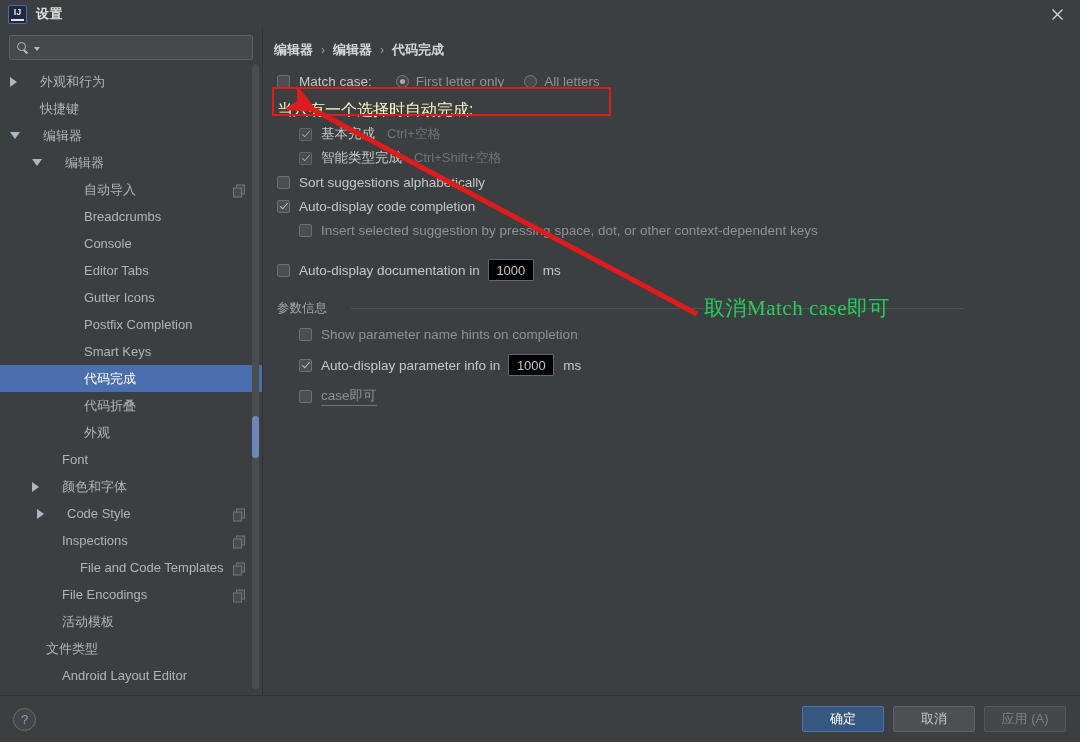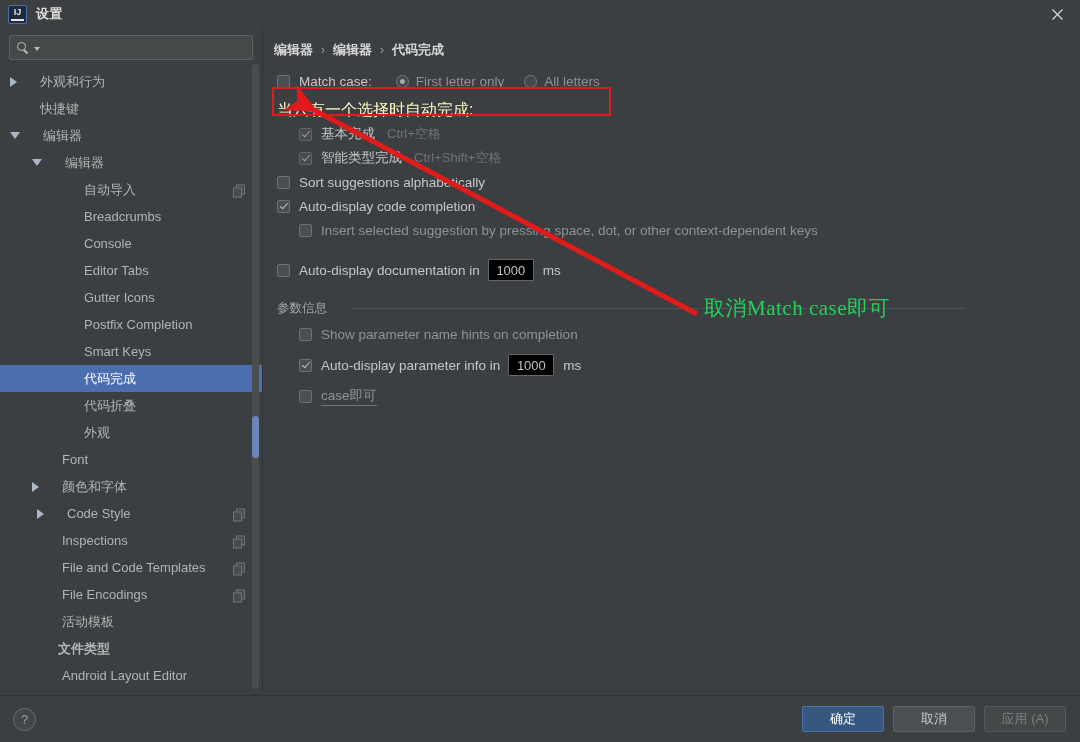--- a/index.html
+++ b/index.html
@@ -541,41 +541,41 @@
             </span>
           </div>
           <div class="tree-row" style="padding-left: 32px;">
             <span class="arrow none"></span>
             <span class="tree-label">Inspections</span>
             <span class="copy-icon">
               <span class="b b2"></span>
               <span class="b b1"></span>
             </span>
           </div>
-          <div class="tree-row" style="padding-left: 32px;">
+          <div class="tree-row" style="padding-left: 32px; margin-left: 18px;">
             <span class="arrow none"></span>
             <span class="tree-label">File and Code Templates</span>
             <span class="copy-icon">
               <span class="b b2"></span>
               <span class="b b1"></span>
             </span>
           </div>
           <div class="tree-row" style="padding-left: 32px;">
             <span class="arrow none"></span>
             <span class="tree-label">File Encodings</span>
             <span class="copy-icon">
               <span class="b b2"></span>
               <span class="b b1"></span>
             </span>
           </div>
           <div class="tree-row" style="padding-left: 32px;">
             <span class="arrow none"></span>
             <span class="tree-label">活动模板</span>
           </div>
-          <div class="tree-row" style="padding-left: 28px; font-weight: bold;">
+          <div class="tree-row" style="padding-left: 16px;">
             <span class="arrow none"></span>
             <span class="tree-label">文件类型</span>
           </div>
           <div class="tree-row" style="padding-left: 32px;">
             <span class="arrow none"></span>
             <span class="tree-label">Android Layout Editor</span>
           </div>
           <div class="tree-row" style="padding-left: 32px;"></div>
         </div>
 

